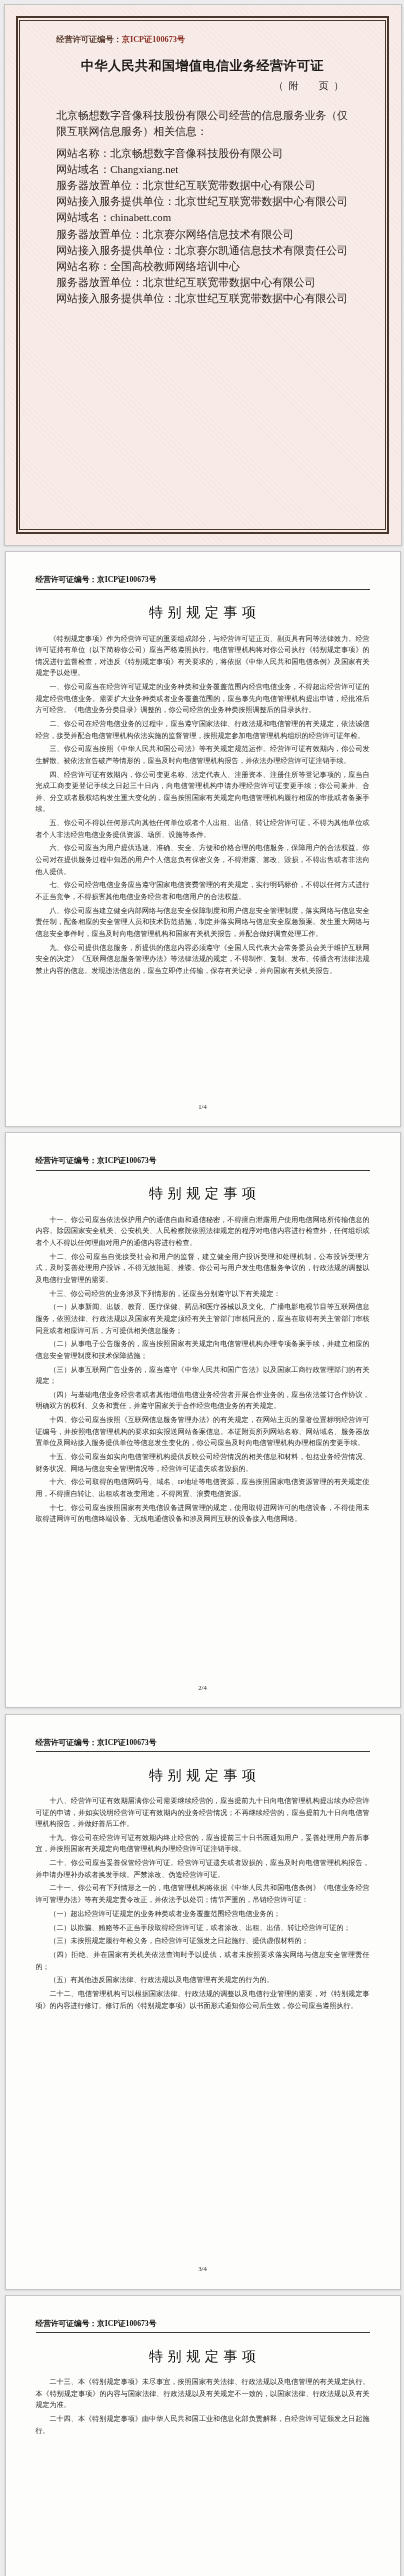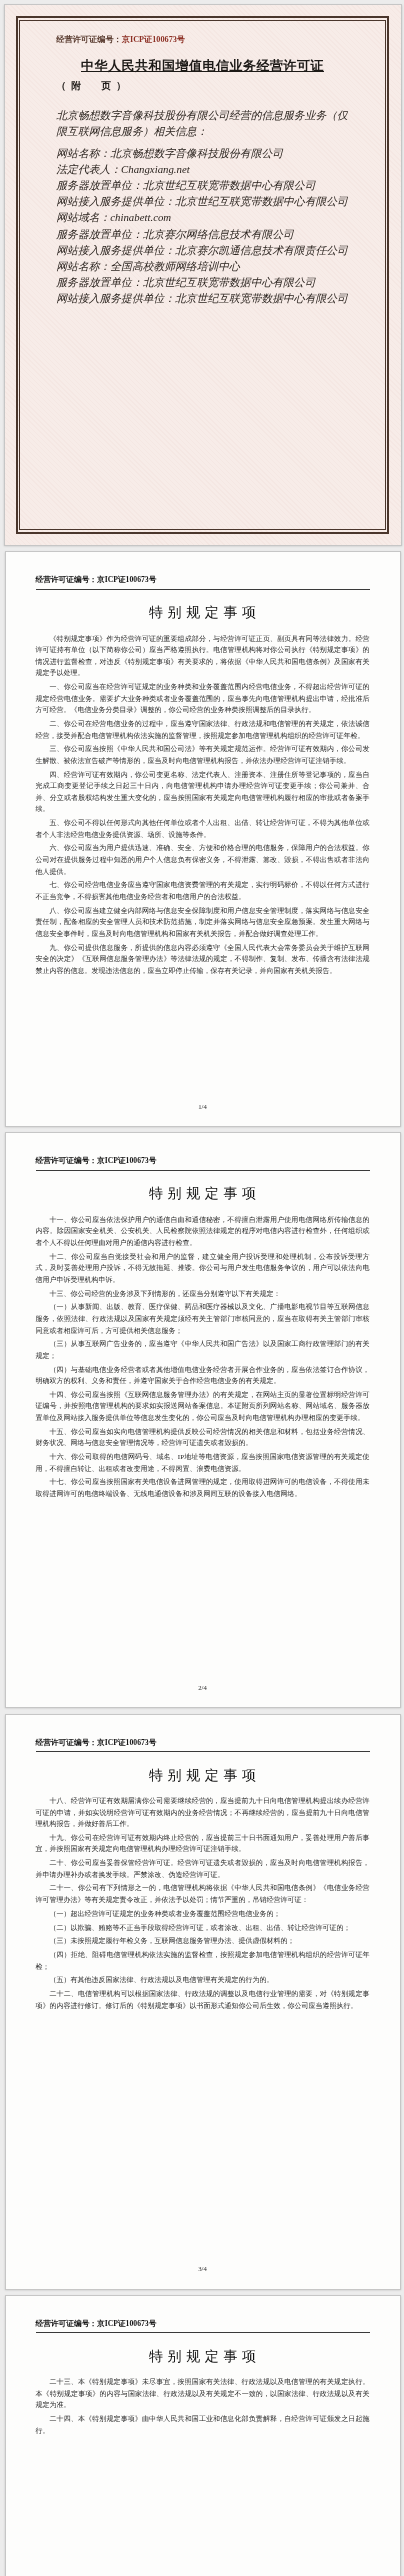--- a/index.html
+++ b/index.html
@@ -34,31 +34,29 @@
   }
   .cert-header { font-size: 8.2px; font-weight: bold; color: #5a3c30; }
   .cert-header .num { color: #8d3126; }
   .cert-title {
     margin: 11.3px 0 0;
     text-align: center;
     font-size: 13px;
     font-weight: bold;
     letter-spacing: 0.5px;
     color: #1d1a17;
-    text-decoration: underline;
   }
   .cert-sub {
-    text-align: left;
+    text-align: right;
     font-size: 9.8px;
     letter-spacing: 5.2px;
     margin-top: 5.2px;
     color: #1d1a17;
-    font-weight: bold;
-  }
-  .cert-body { margin-top: 14.4px; font-size: 10.8px; line-height: 1.5; color: #241d18; font-style: italic; }
+  }
+  .cert-body { margin-top: 14.4px; font-size: 10.8px; line-height: 1.5; color: #241d18; }
   .cert-intro { margin: 0 0 5.2px; }
   .cert-line { margin: 0; }
 
   
   .prov { height: 576px; padding: 23px 30px 0; box-sizing: border-box; }
   .prov-header { font-size: 7.7px; font-weight: bold; color: #151515; }
   .prov-header .num { color: #151515; }
   .rule { border-bottom: 0.5px solid #3a3a3a; margin-top: 3.6px; }
   .prov-title {
     margin: 14.4px 0 11.3px;
@@ -98,21 +96,21 @@
           <span>经营许可证编号：</span><span class="num">京ICP证100673号</span>
         </div>
         <h1 class="cert-title">中华人民共和国增值电信业务经营许可证</h1>
         <div class="cert-sub">（附　页）</div>
         <div class="cert-body">
           <p class="cert-intro">北京畅想数字音像科技股份有限公司经营的信息服务业务（仅限互联网信息服务）相关信息：</p>
           <div>
 
               <p class="cert-line">网站名称：北京畅想数字音像科技股份有限公司</p>
 
-              <p class="cert-line">法定代表人：Changxiang.net</p>
+              <p class="cert-line">网站域名：Changxiang.net</p>
 
               <p class="cert-line">服务器放置单位：北京世纪互联宽带数据中心有限公司</p>
 
               <p class="cert-line">网站接入服务提供单位：北京世纪互联宽带数据中心有限公司</p>
 
 
               <p class="cert-line">网站域名：chinabett.com</p>
 
               <p class="cert-line">服务器放置单位：北京赛尔网络信息技术有限公司</p>
 
@@ -165,26 +163,27 @@
   <section class="page prov">
     <header class="prov-header">
       <span>经营许可证编号：</span><span class="num">京ICP证100673号</span>
     </header>
     <div class="rule"></div>
     <h2 class="prov-title">特别规定事项</h2>
     <div class="prov-body">
 
         <p class="prov-para">十一、你公司应当依法保护用户的通信自由和通信秘密，不得擅自泄露用户使用电信网络所传输信息的内容。除因国家安全机关、公安机关、人民检察院依照法律规定的程序对电信内容进行检查外，任何组织或者个人不得以任何理由对用户的通信内容进行检查。</p>
 
-        <p class="prov-para">十二、你公司应当自觉接受社会和用户的监督，建立健全用户投诉受理和处理机制，公布投诉受理方式，及时妥善处理用户投诉，不得无故拖延、推诿。你公司与用户发生电信服务争议的，用户可以依法向电信用户申诉受理机构申诉。</p>
+        <p class="prov-para">十二、你公司应当自觉接受社会和用户的监督，建立健全用户投诉受理和处理机制，公布投诉受理方式，及时妥善处理用户投诉，不得无故拖延、推诿。你公司与用户发生电信服务争议的，行政法规的调整以及电信行业管理的需要。</p>
 
         <p class="prov-para">十三、你公司经营的业务涉及下列情形的，还应当分别遵守以下有关规定：</p>
 
         <p class="prov-para">（一）从事新闻、出版、教育、医疗保健、药品和医疗器械以及文化、广播电影电视节目等互联网信息服务，依照法律、行政法规以及国家有关规定须经有关主管部门审核同意的，应当在取得有关主管部门审核同意或者相应许可后，方可提供相关信息服务；</p>
 
+        <p class="prov-para">（二）从事电子公告服务的，应当按照国家有关规定向电信管理机构办理专项备案手续，并建立相应的信息安全管理制度和技术保障措施；</p>
 
         <p class="prov-para">（三）从事互联网广告业务的，应当遵守《中华人民共和国广告法》以及国家工商行政管理部门的有关规定；</p>
 
         <p class="prov-para">（四）与基础电信业务经营者或者其他增值电信业务经营者开展合作业务的，应当依法签订合作协议，明确双方的权利、义务和责任，并遵守国家关于合作经营电信业务的有关规定。</p>
 
         <p class="prov-para">十四、你公司应当按照《互联网信息服务管理办法》的有关规定，在网站主页的显著位置标明经营许可证编号，并按照电信管理机构的要求如实报送网站备案信息。本证附页所列网站名称、网站域名、服务器放置单位及网站接入服务提供单位等信息发生变化的，你公司应当及时向电信管理机构办理相应的变更手续。</p>
 
         <p class="prov-para">十五、你公司应当如实向电信管理机构提供反映公司经营情况的相关信息和材料，包括业务经营情况、财务状况、网络与信息安全管理情况等，经营许可证遗失或者毁损的。</p>
 
         <p class="prov-para">十六、你公司取得的电信网码号、域名、IP地址等电信资源，应当按照国家电信资源管理的有关规定使用，不得擅自转让、出租或者改变用途，不得闲置、浪费电信资源。</p>
@@ -207,23 +206,23 @@
         <p class="prov-para">十九、你公司在经营许可证有效期内终止经营的，应当提前三十日书面通知用户，妥善处理用户善后事宜，并按照国家有关规定向电信管理机构办理经营许可证注销手续。</p>
 
         <p class="prov-para">二十、你公司应当妥善保管经营许可证。经营许可证遗失或者毁损的，应当及时向电信管理机构报告，并申请办理补办或者换发手续。严禁涂改、伪造经营许可证。</p>
 
         <p class="prov-para">二十一、你公司有下列情形之一的，电信管理机构将依据《中华人民共和国电信条例》《电信业务经营许可管理办法》等有关规定责令改正，并依法予以处罚；情节严重的，吊销经营许可证：</p>
 
         <p class="prov-para">（一）超出经营许可证规定的业务种类或者业务覆盖范围经营电信业务的；</p>
 
         <p class="prov-para">（二）以欺骗、贿赂等不正当手段取得经营许可证，或者涂改、出租、出借、转让经营许可证的；</p>
 
-        <p class="prov-para">（三）未按照规定履行年检义务，互联网信息服务管理办法、提供虚假材料的；</p>
-
-        <p class="prov-para">（四）拒绝、阻碍电信管理机构依法实施的监督检查，按照规定参加电信管理机构组织的经营许可证年检；</p>
+        <p class="prov-para">（三）未按照规定履行年检义务，自经营许可证颁发之日起施行、提供虚假材料的；</p>
+
+        <p class="prov-para">（四）拒绝、并在国家有关机关依法查询时予以提供，或者未按照要求落实网络与信息安全管理责任的；</p>
 
         <p class="prov-para">（五）有其他违反国家法律、行政法规以及电信管理有关规定的行为的。</p>
 
         <p class="prov-para">二十二、电信管理机构可以根据国家法律、行政法规的调整以及电信行业管理的需要，对《特别规定事项》的内容进行修订。修订后的《特别规定事项》以书面形式通知你公司后生效，你公司应当遵照执行。</p>
       </div>
     <div class="page-no">3/4</div>
   </section>
 
   <section class="page prov">
     <header class="prov-header">

